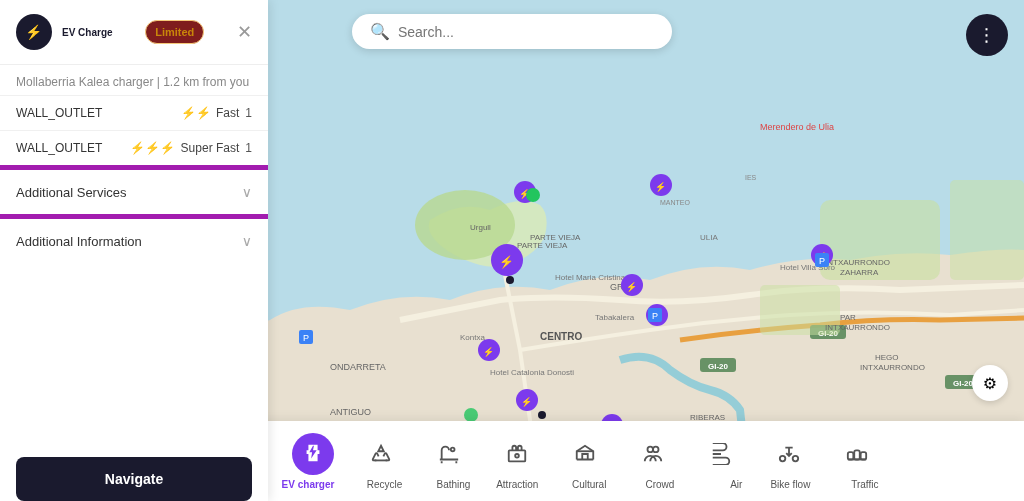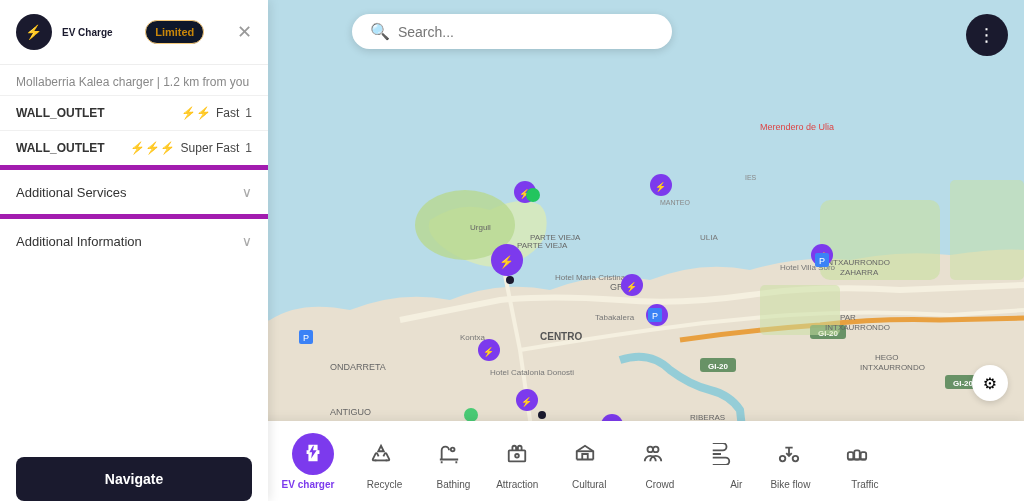--- a/index.html
+++ b/index.html
@@ -106,21 +106,21 @@
       font-size: 14px;
     }
 
     .panel-title {
       font-size: 10px;
       font-weight: 600;
       color: #1a1a2e;
     }
 
     .limited-badge {
-      background: #0f172a;
+      background: #7f1d1d;
       color: #c8860a;
       font-size: 11px;
       font-weight: 600;
       padding: 5px 9px;
       border-radius: 12px;
       border: 1px solid #f5c97a;
     }
 
     .close-btn {
       cursor: pointer;
@@ -138,21 +138,21 @@
     .outlet-row {
       display: flex;
       align-items: center;
       justify-content: space-between;
       padding: 10px 16px;
       border-top: 1px solid #f0f0f0;
     }
 
     .outlet-name {
       font-size: 12px;
-      font-weight: 700;
+      font-weight: 400;
       color: #333;
       flex: 1;
     }
 
     .outlet-speed {
       display: flex;
       align-items: center;
       gap: 5px;
       font-size: 12px;
       color: #444;

